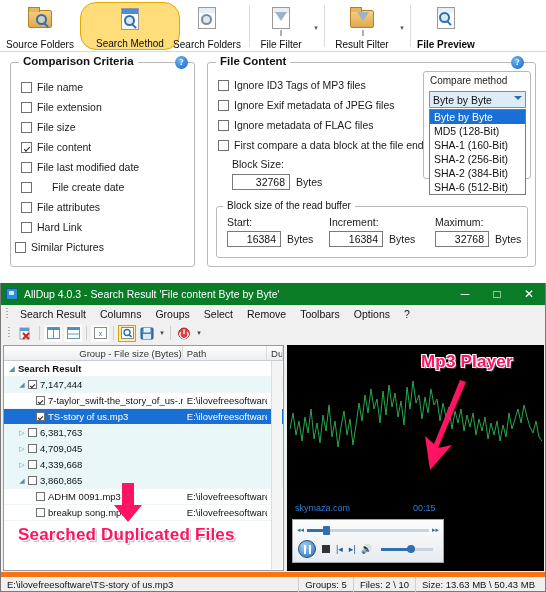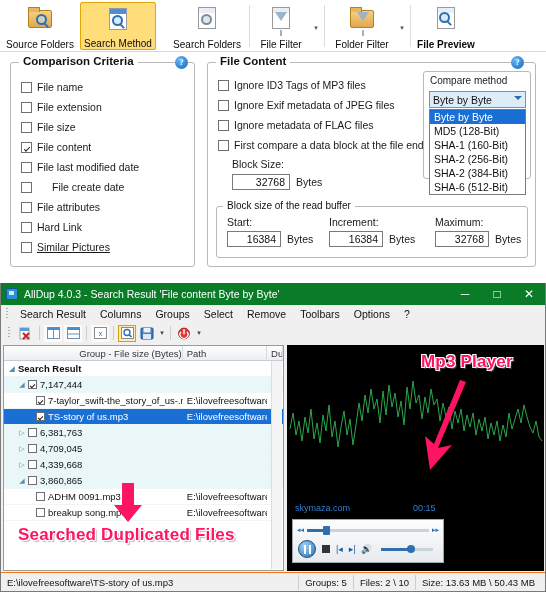--- a/index.html
+++ b/index.html
@@ -271,21 +271,21 @@
   .vol-track { width:52px; height:3px; background:#c9d3db; position:relative; margin-left:2px;}
   .vol-fill { position:absolute; left:0; top:0; height:3px; width:55%; background:#2f6fb0; }
   .vol-knob {
     position:absolute; left:50%; top:-3px; width:8px; height:8px;
     border-radius:50%; background:#2f6fb0;
   }
 
   
   .statusbar {
     position:absolute; left:0; bottom:0; width:544px; height:19px;
-    background:#f0f0f0; border-top:1px solid #f97316;
+    background:#f0f0f0; border-top:5px solid #f97316;
     display:flex; align-items:center; font-size:9.5px; color:#111;
   }
   .sb-cell { padding:0 6px; height:15px; line-height:15px; white-space:nowrap; }
   .sb-cell.bord { border-left:1px solid #cfcfcf; }
 
   
   .anno {
     position:absolute; font-weight:bold; color:#ff1464; font-size:17px;
     font-family:"Liberation Sans", sans-serif;
     text-shadow: 1px 1px 0 #fff, -1px -1px 0 #fff, 1px -1px 0 #fff, -1px 1px 0 #fff,
@@ -306,21 +306,21 @@
       <div class="rb-item" style="left:2px;width:76px;">
         <div class="rb-ico">
           <div class="ico-folder"></div>
           <div class="ico-mag" style="left:10px;top:9px;"></div>
         </div>
         <div class="rb-label">Source Folders</div>
       </div>
       <div class="rb-caret" style="left:80px;top:24px;">▾</div>
       <div class="rb-sep" style="left:92px;"></div>
 
-      <div class="rb-item sel" style="left:80px;width:76px;">
+      <div class="rb-item sel" style="left:80px;width:100px;border-radius:16px;">
         <div class="rb-ico">
           <div class="ico-doc"></div>
           <div class="ico-mag" style="left:8px;top:9px;"></div>
         </div>
         <div class="rb-label">Search Method</div>
       </div>
 
       <div class="rb-item" style="left:166px;width:82px;">
         <div class="rb-ico">
           <div class="ico-doc plain"></div>
@@ -338,21 +338,21 @@
         <div class="rb-label">File Filter</div>
       </div>
       <div class="rb-caret" style="left:312px;top:24px;">▾</div>
       <div class="rb-sep" style="left:324px;"></div>
 
       <div class="rb-item" style="left:328px;width:68px;">
         <div class="rb-ico">
           <div class="ico-folder"></div>
           <div class="ico-funnel" style="left:9px;top:7px;"></div>
         </div>
-        <div class="rb-label">Folder Filter</div>
+        <div class="rb-label">Result Filter</div>
       </div>
       <div class="rb-caret" style="left:398px;top:24px;">▾</div>
       <div class="rb-sep" style="left:410px;"></div>
 
       <div class="rb-item" style="left:414px;width:64px;font-weight:bold;">
         <div class="rb-ico">
           <div class="ico-doc plain"></div>
           <div class="ico-mag" style="left:7px;top:7px;"></div>
         </div>
         <div class="rb-label">File Preview</div>
@@ -388,21 +388,21 @@
         <span>File create date</span>
       </div>
       <div class="cb-row" style="left:10px;top:138px;">
         <span class="cb"></span>
         <span>File attributes</span>
       </div>
       <div class="cb-row" style="left:10px;top:158px;">
         <span class="cb"></span>
         <span>Hard Link</span>
       </div>
-      <div class="cb-row" style="left:10px;top:178px;text-decoration:underline;">
+      <div class="cb-row" style="left:4px;top:178px;">
         <span class="cb"></span>
         <span>Similar Pictures</span>
       </div>
     </div>
 
     <div class="gbox" style="left:207px;top:62px;width:329px;height:205px;">
       <div class="gbox-title">File Content</div>
       <div class="help-ico" style="left:303px;top:-7px;">?</div>
 
       <div class="cb-row" style="left:10px;top:16px;">

